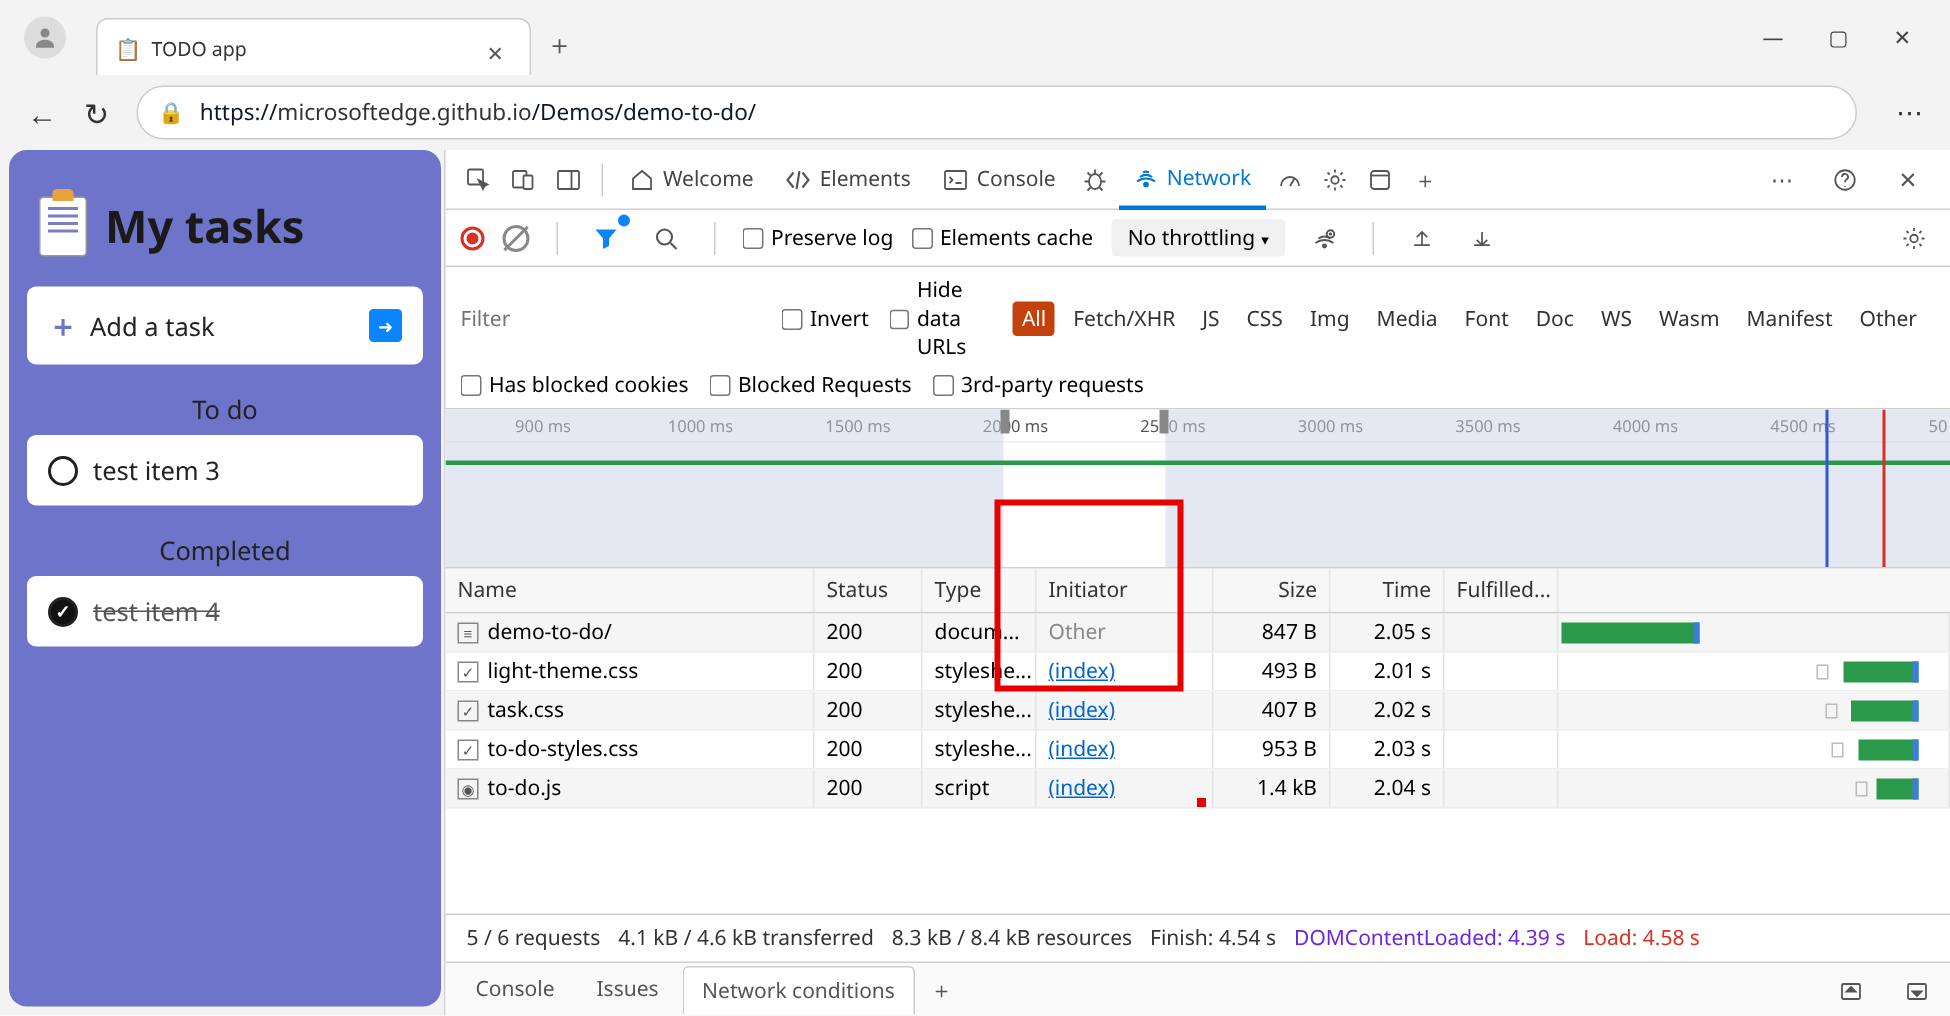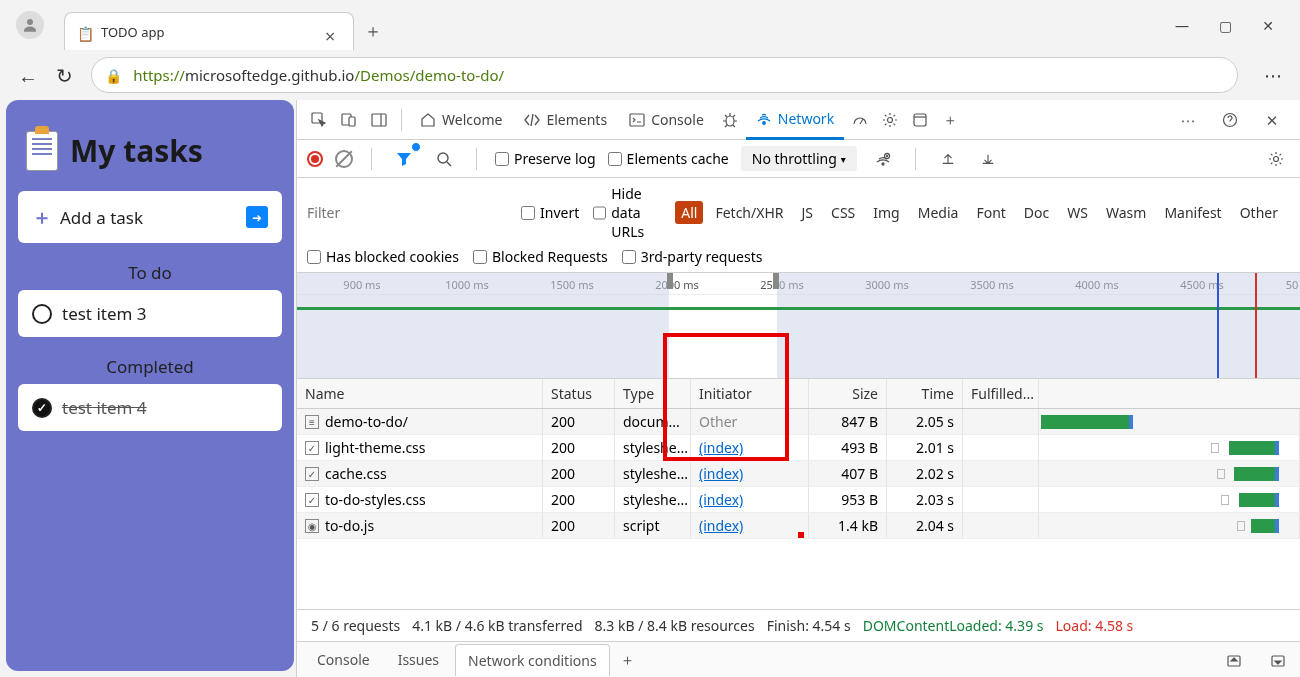--- a/index.html
+++ b/index.html
@@ -15,21 +15,21 @@
 .tab-close { width: 16px; height: 16px; color: #555; font-size: 18px; cursor: pointer; }
 .new-tab { margin-left: 10px; font-size: 18px; color: #555; margin-top: 10px; cursor: pointer; }
 .window-controls { margin-left: auto; display: flex; gap: 30px; margin-right: 18px; }
 .wc { color: #444; font-size: 14px; cursor: pointer; }
 
 .toolbar { height: 50px; display: flex; align-items: center; padding: 0 18px; gap: 18px; background: #f3f3f3; }
 .nav-btn { font-size: 20px; color: #333; cursor: pointer; }
 .addr-bar { flex: 1; height: 36px; background: #fff; border: 1px solid #ccc; border-radius: 18px; display: flex; align-items: center; padding: 0 14px; gap: 10px; }
 .lock-icon { color: #666; font-size: 14px; }
 .url { font-size: 15px; color: #333; }
-.url .gray { color: #4d7c0f; }
+.url .gray { color: #0f172a; }
 .menu-dots { color: #333; font-size: 18px; cursor: pointer; margin-left: 8px; }
 
 
 .content { display: flex; height: 577px; }
 
 
 .app-panel { width: 288px; background: #6d74c9; padding: 12px; display: flex; flex-direction: column; border-radius: 12px; margin: 0 0 6px 6px; }
 .app-header { display: flex; align-items: center; gap: 12px; margin: 18px 0 20px 8px; }
 .clipboard-icon { width: 32px; height: 40px; background: #fff; border-radius: 3px; position: relative; border: 1px solid #999; }
 .clipboard-icon::before { content: ""; position: absolute; top: -6px; left: 8px; width: 14px; height: 8px; background: #e8a33d; border-radius: 3px 3px 0 0; }
@@ -107,21 +107,21 @@
 .nt-row:nth-child(odd) { background: #f5f5f5; }
 .file-icon { width: 14px; height: 14px; margin-right: 6px; display: inline-flex; align-items: center; justify-content: center; font-size: 10px; border: 1px solid #888; color: #555; }
 .link { color: #0066cc; text-decoration: underline; cursor: pointer; }
 .muted { color: #888; }
 .wf-bar { position: absolute; height: 14px; background: #2a9a4a; top: 6px; }
 .wf-bar .blue { position: absolute; right: 0; top: 0; bottom: 0; width: 4px; background: #3b7dd8; }
 .wf-mini { position: absolute; width: 8px; height: 10px; border: 1px solid #bbb; top: 8px; }
 
 
 .dt-status { height: 32px; border-top: 1px solid #d0d0d0; display: flex; align-items: center; padding: 0 14px; gap: 12px; font-size: 14px; color: #333; }
-.dt-status .dcl { color: #15803d; }
+.dt-status .dcl { color: #6d28d9; }
 .dt-status .load { color: #d93025; }
 
 
 .drawer { height: 36px; border-top: 1px solid #d0d0d0; display: flex; align-items: center; padding: 0 8px; gap: 4px; background: #fafafa; }
 .drawer-tab { padding: 6px 12px; font-size: 14px; color: #555; cursor: pointer; }
 .drawer-tab.active { background: #fff; border: 1px solid #ccc; border-bottom: none; border-radius: 4px 4px 0 0; }
 .drawer .right { margin-left: auto; display: flex; gap: 16px; color: #555; }
 
 svg { display: block; }
 </style>
@@ -428,21 +428,21 @@
             <div class="col waterfall">
               <span class="wf-mini" style="left:172px"></span>
               <span class="wf-bar" style="left:190px;width:50px">
                 <span class="blue"></span>
               </span>
             </div>
           </div>
           <div class="nt-row">
             <div class="col name">
               <span class="file-icon">✓</span>
-              <span>cache.css</span>
+              <span>task.css</span>
             </div>
             <div class="col status">200</div>
             <div class="col type">styleshe...</div>
             <div class="col initiator">
               <span class="link">(index)</span>
             </div>
             <div class="col size">407 B</div>
             <div class="col time">2.02 s</div>
             <div class="col fulfilled"></div>
             <div class="col waterfall">

